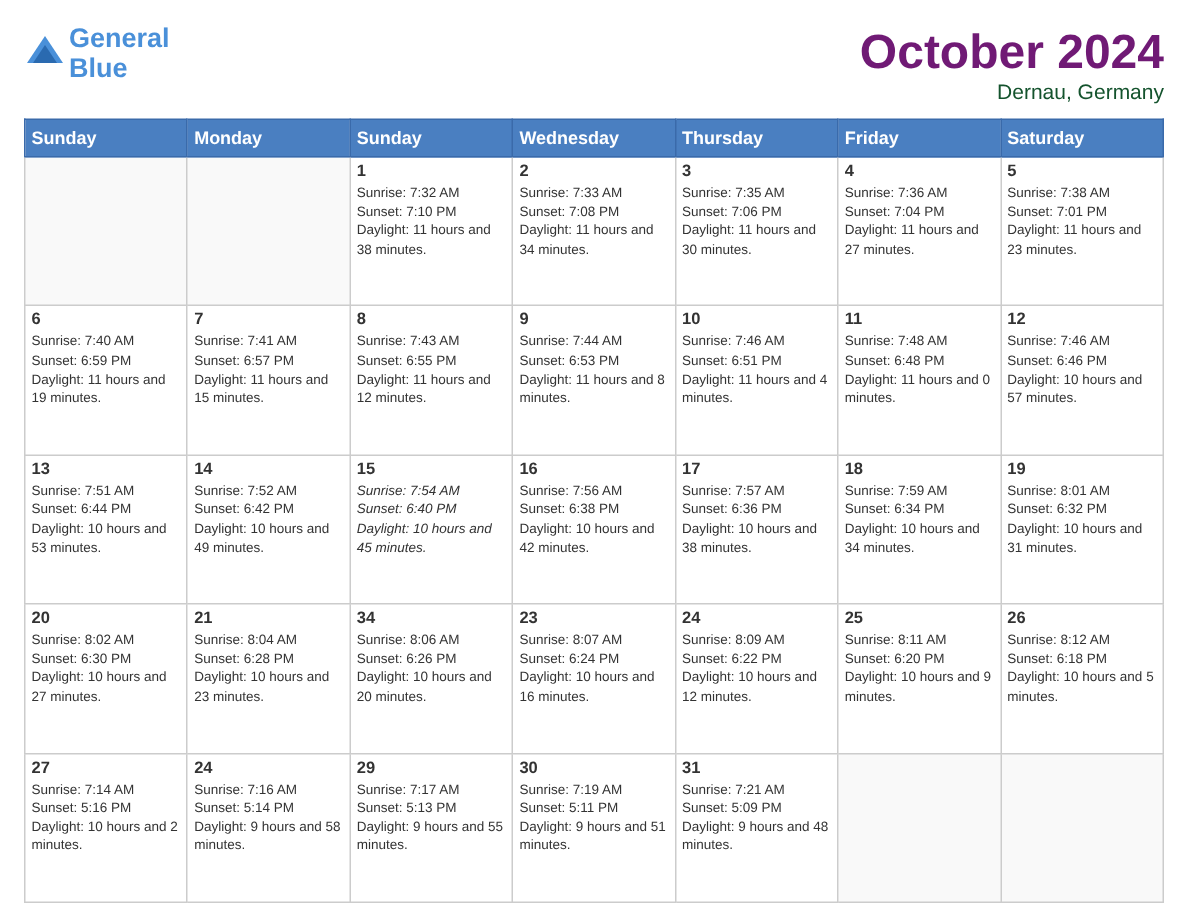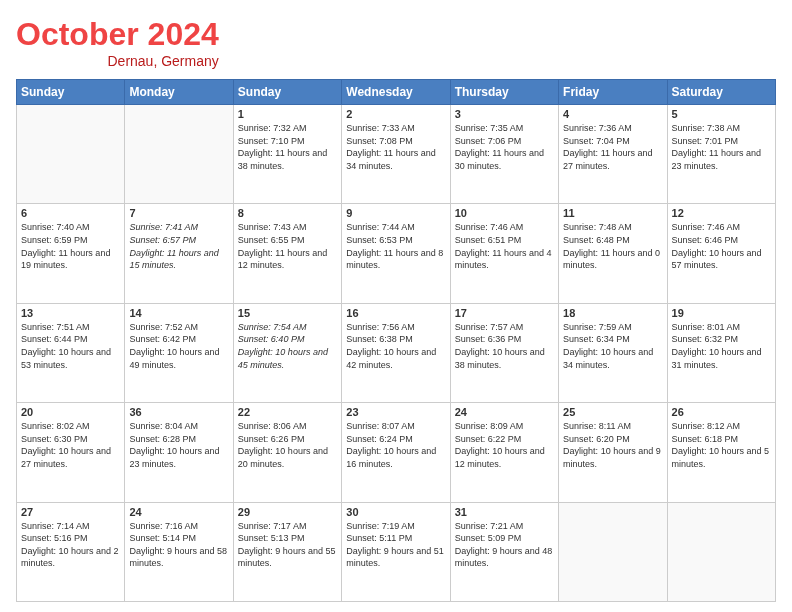--- a/index.html
+++ b/index.html
@@ -40,25 +40,25 @@
       width: 28px;
       height: 28px;
       margin-right: 2px;
     }
     .title-block {
       text-align: right;
     }
     .month-title {
       font-size: 32px;
       font-weight: bold;
-      color: #ef4444;
+      color: #701a75;
     }
     .location {
       font-size: 14px;
-      color: #b91c1c;
+      color: #14532d;
     }
     .calendar {
       flex: 1;
       border: 1px solid #ccc;
       border-collapse: collapse;
       width: 100%;
       table-layout: fixed;
     }
     .calendar th {
       background: #4a7fc1;
@@ -93,20 +93,30 @@
     }
     tr.week-row td {
       height: 82px;
     }
   </style>
 </head>
 <body>
 
 <div class="page">
   <div class="header">
+    <div class="logo">
+      <svg class="logo-icon" viewBox="0 0 28 28">
+        <polygon points="14,2 26,20 2,20" fill="#4a90d9"></polygon>
+        <polygon points="14,8 22,20 6,20" fill="#2a6ab0"></polygon>
+      </svg>
+      <div class="logo-text">
+        <div><span>General</span></div>
+        <div><span style="color:#4a90d9">Blue</span></div>
+      </div>
+    </div>
     <div class="title-block">
       <div class="month-title">October 2024</div>
       <div class="location">Dernau, Germany</div>
     </div>
   </div>
 
   <table class="calendar">
     <thead>
       <tr>
 
@@ -156,21 +166,21 @@
         </tr>
         <tr class="week-row">
           <td>
             <span class="day-num">6</span>
             <div class="day-info" style="white-space: pre-line;">Sunrise: 7:40 AM
 Sunset: 6:59 PM
 Daylight: 11 hours and 19 minutes.</div>
           </td>
           <td>
             <span class="day-num">7</span>
-            <div class="day-info" style="white-space: pre-line; font-style: italic;">Sunrise: 7:41 AM
+            <div class="day-info" style="white-space: pre-line;">Sunrise: 7:41 AM
 Sunset: 6:57 PM
 Daylight: 11 hours and 15 minutes.</div>
           </td>
           <td>
             <span class="day-num">8</span>
             <div class="day-info" style="white-space: pre-line;">Sunrise: 7:43 AM
 Sunset: 6:55 PM
 Daylight: 11 hours and 12 minutes.</div>
           </td>
           <td>
@@ -243,27 +253,27 @@
           </td>
         </tr>
         <tr class="week-row">
           <td>
             <span class="day-num">20</span>
             <div class="day-info" style="white-space: pre-line;">Sunrise: 8:02 AM
 Sunset: 6:30 PM
 Daylight: 10 hours and 27 minutes.</div>
           </td>
           <td>
-            <span class="day-num">36</span>
+            <span class="day-num">21</span>
             <div class="day-info" style="white-space: pre-line;">Sunrise: 8:04 AM
 Sunset: 6:28 PM
 Daylight: 10 hours and 23 minutes.</div>
           </td>
           <td>
-            <span class="day-num">22</span>
+            <span class="day-num">34</span>
             <div class="day-info" style="white-space: pre-line;">Sunrise: 8:06 AM
 Sunset: 6:26 PM
 Daylight: 10 hours and 20 minutes.</div>
           </td>
           <td>
             <span class="day-num">23</span>
             <div class="day-info" style="white-space: pre-line;">Sunrise: 8:07 AM
 Sunset: 6:24 PM
 Daylight: 10 hours and 16 minutes.</div>
           </td>

